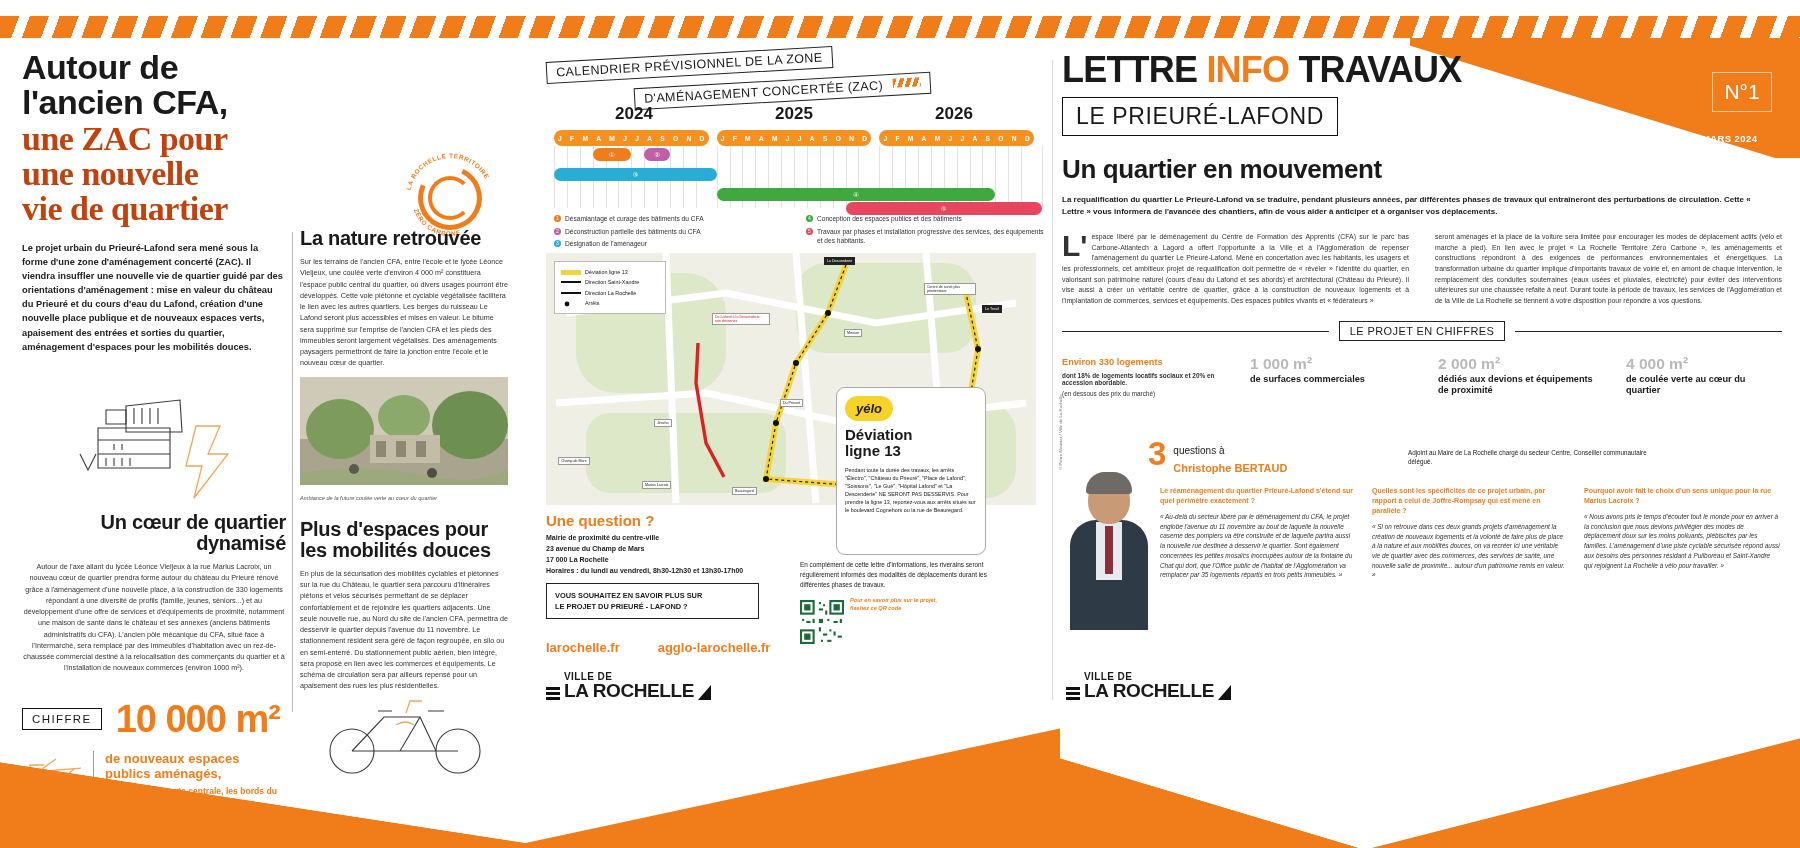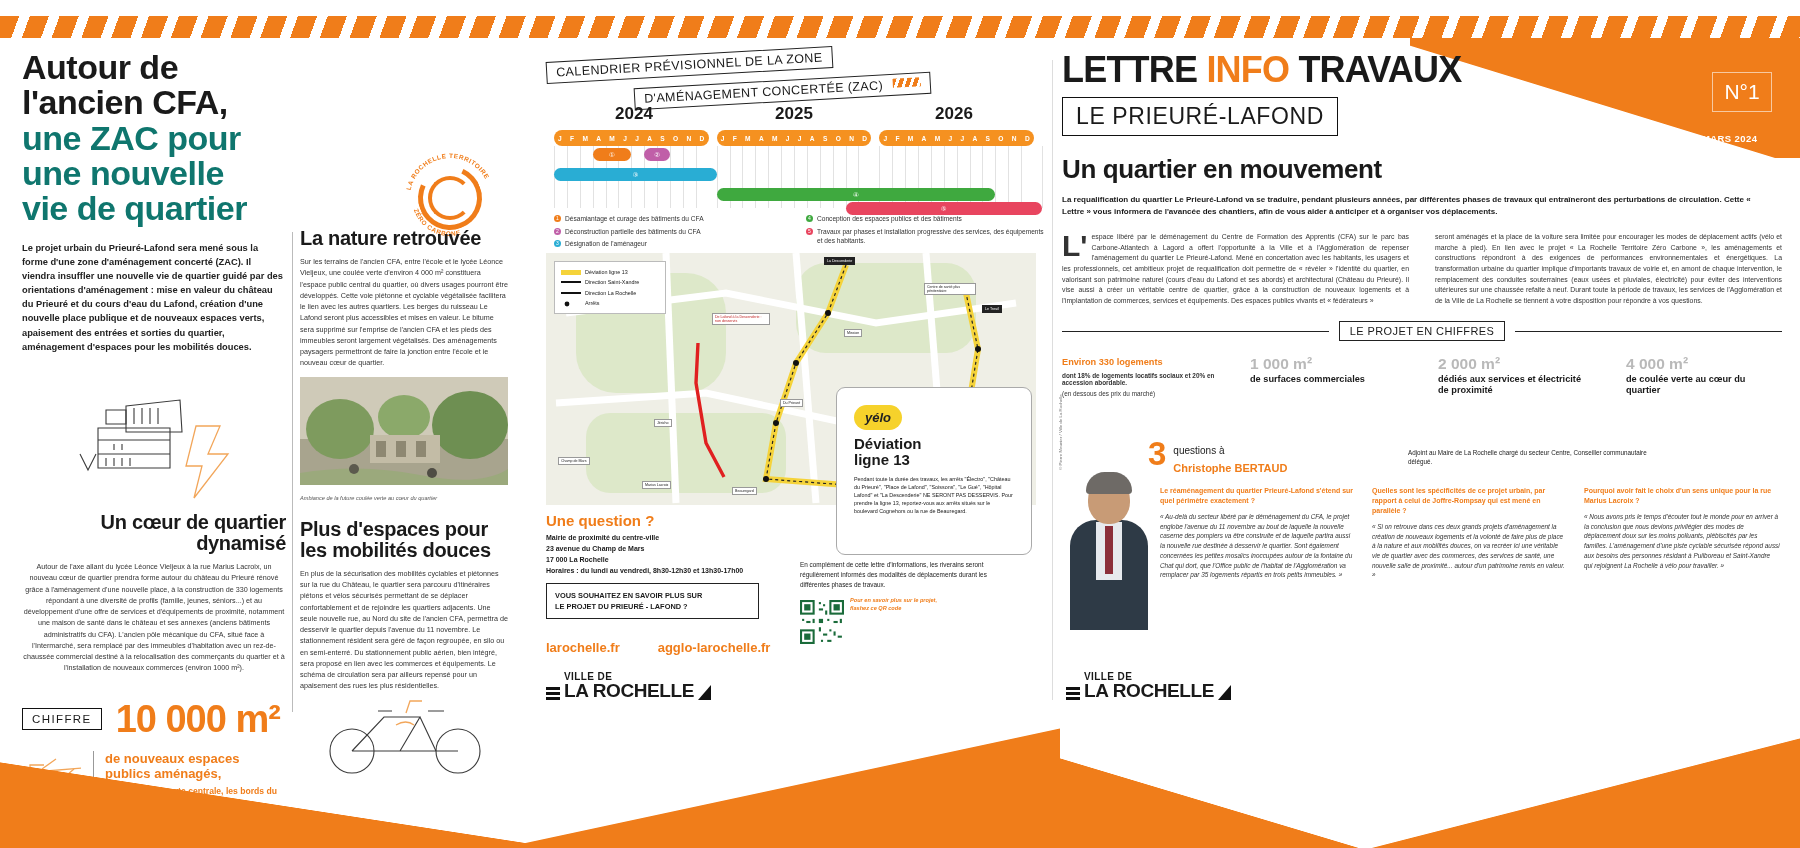--- a/index.html
+++ b/index.html
@@ -41,21 +41,21 @@
   .col-left  { position:absolute; left:22px;  top:50px; width:264px; }
   .col-left2 { position:absolute; left:300px; top:228px; width:208px; }
   .col-mid   { position:absolute; left:540px; top:50px; width:500px; }
   .col-right { position:absolute; left:1062px;top:52px; width:720px; }
 
   .vrule{ position:absolute; left:292px; top:232px; width:1px; height:480px; background:#bbb; }
   .vrule2{ position:absolute; left:1052px; top:60px; width:1px; height:640px; background:#ddd; }
 
   
   h1.main{ font-size:34px; line-height:1.04; font-weight:bold; letter-spacing:-0.5px; }
-  h1.main .or{ color:#0f766e; }
+  h1.main .or{ color:#c2410c;font-family:Liberation Serif, serif; }
   .lede{ margin-top:14px; font-size:9.3px; line-height:1.52; font-weight:bold; color:#222; }
 
   h2.sec{ font-size:20px; font-weight:bold; line-height:1.06; letter-spacing:-0.3px; }
   h2.sec.right{ text-align:right; }
   .body-s{ font-size:7.2px; line-height:1.56; color:#333; margin-top:7px; }
   .body-s.center{ text-align:center; }
   .caption{ font-size:5.6px; font-style:italic; color:#555; margin-top:4px; }
 
   
   .zc{ position:absolute; left:404px; top:152px; width:92px; height:92px; }
@@ -111,22 +111,22 @@
   .map .park{ position:absolute; background:#DDE8C9; }
   .map-legend{ position:absolute; left:8px; top:8px; width:112px; background:#fff;
                border:1px solid #bbb; padding:5px 6px; font-size:5.4px; line-height:1.9; }
   .ml-row{ display:flex; align-items:center; gap:4px; }
   .ml-sw{ width:20px; height:5px; flex:none; }
   .maplabel{ position:absolute; background:#fff; border:1px solid #999; font-size:3.6px;
              padding:1px 2px; white-space:nowrap; }
   .maplabel.dark{ background:#222; color:#fff; border-color:#222; }
 
   
-  .yelo{ position:absolute; left:836px; top:387px; width:196px; height:168px;
-         background:#fff; border:1px solid #aaa; border-radius:9px; padding:17px; }
+  .yelo{ position:absolute; left:836px; top:387px; width:150px; height:168px;
+         background:#fff; border:1px solid #aaa; border-radius:9px; padding:8px; }
   .yelo-logo{ width:48px; height:25px; background:#F6D22B; border-radius:13px;
               color:#222; font-size:13px; font-weight:bold; font-style:italic;
               text-align:center; line-height:25px; }
   .yelo h4{ font-size:15px; font-weight:bold; line-height:1.05; margin-top:6px; }
   .yelo p{ font-size:5.4px; line-height:1.5; margin-top:7px; }
 
   
   .q-title{ position:absolute; left:546px; top:512px; color:#F07D1A;
             font-size:15px; font-weight:bold; }
   .q-body{ position:absolute; left:546px; top:533px; width:210px;
@@ -616,21 +616,21 @@
       <div class="sub" style="color:#F07D1A">Environ 330 logements</div>
       <div class="note" style="font-weight:bold">dont 18% de logements locatifs sociaux et 20% en accession abordable.</div>
       <div class="note">(en dessous des prix du marché)</div>
     </div>
     <div class="fig">
       <div class="big grey">1 000 m²</div>
       <div class="sub">de surfaces commerciales</div>
     </div>
     <div class="fig">
       <div class="big grey">2 000 m²</div>
-      <div class="sub">dédiés aux services et électricité de proximité</div>
+      <div class="sub">dédiés aux devions et équipements de proximité</div>
     </div>
     <div class="fig">
       <div class="big grey">4 000 m²</div>
       <div class="sub">de coulée verte au cœur du quartier</div>
     </div>
   </div>
 </div>
 
 <div class="n1-box">N°1</div>
 <div class="mars">MARS 2024</div>

